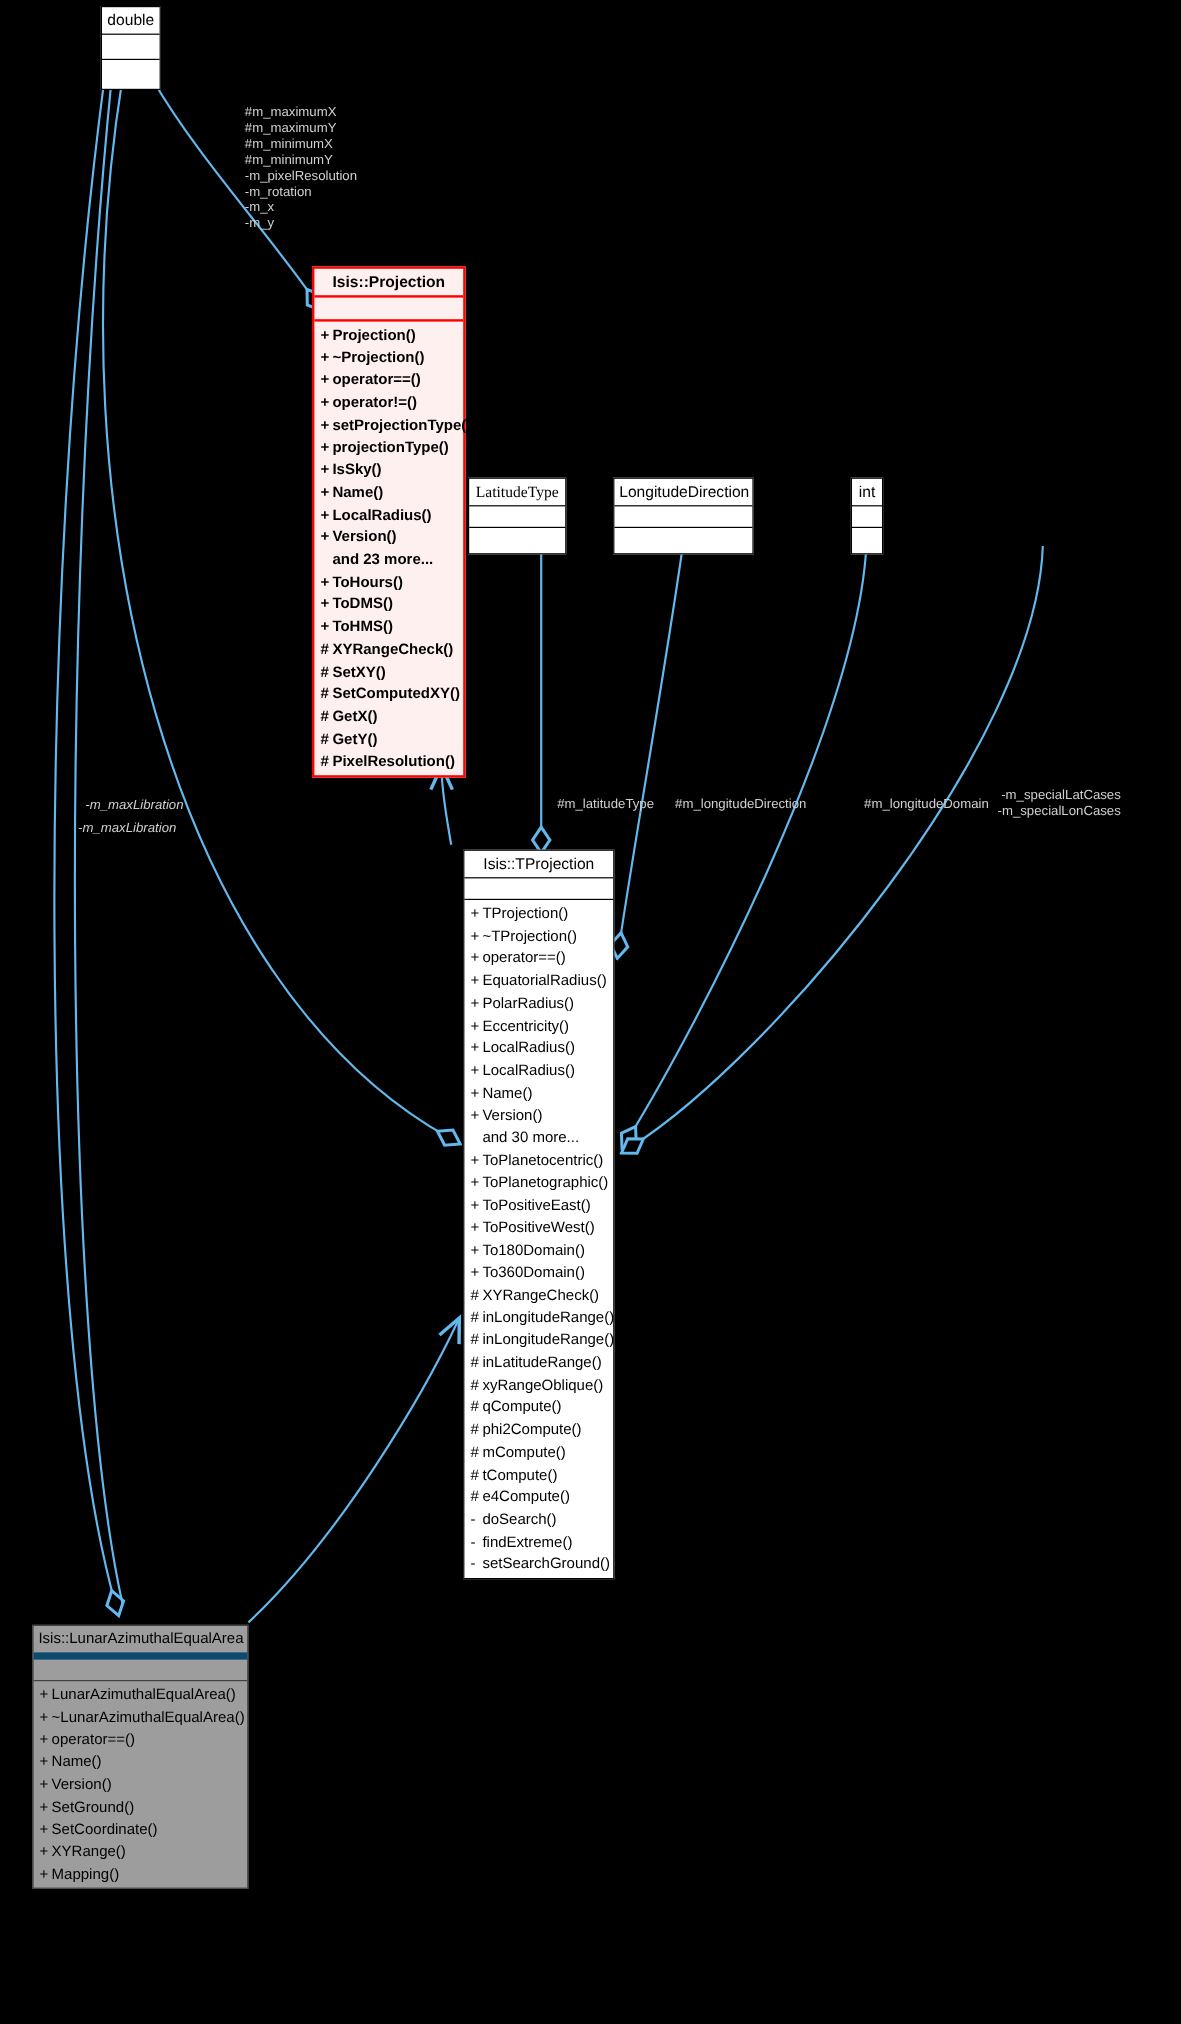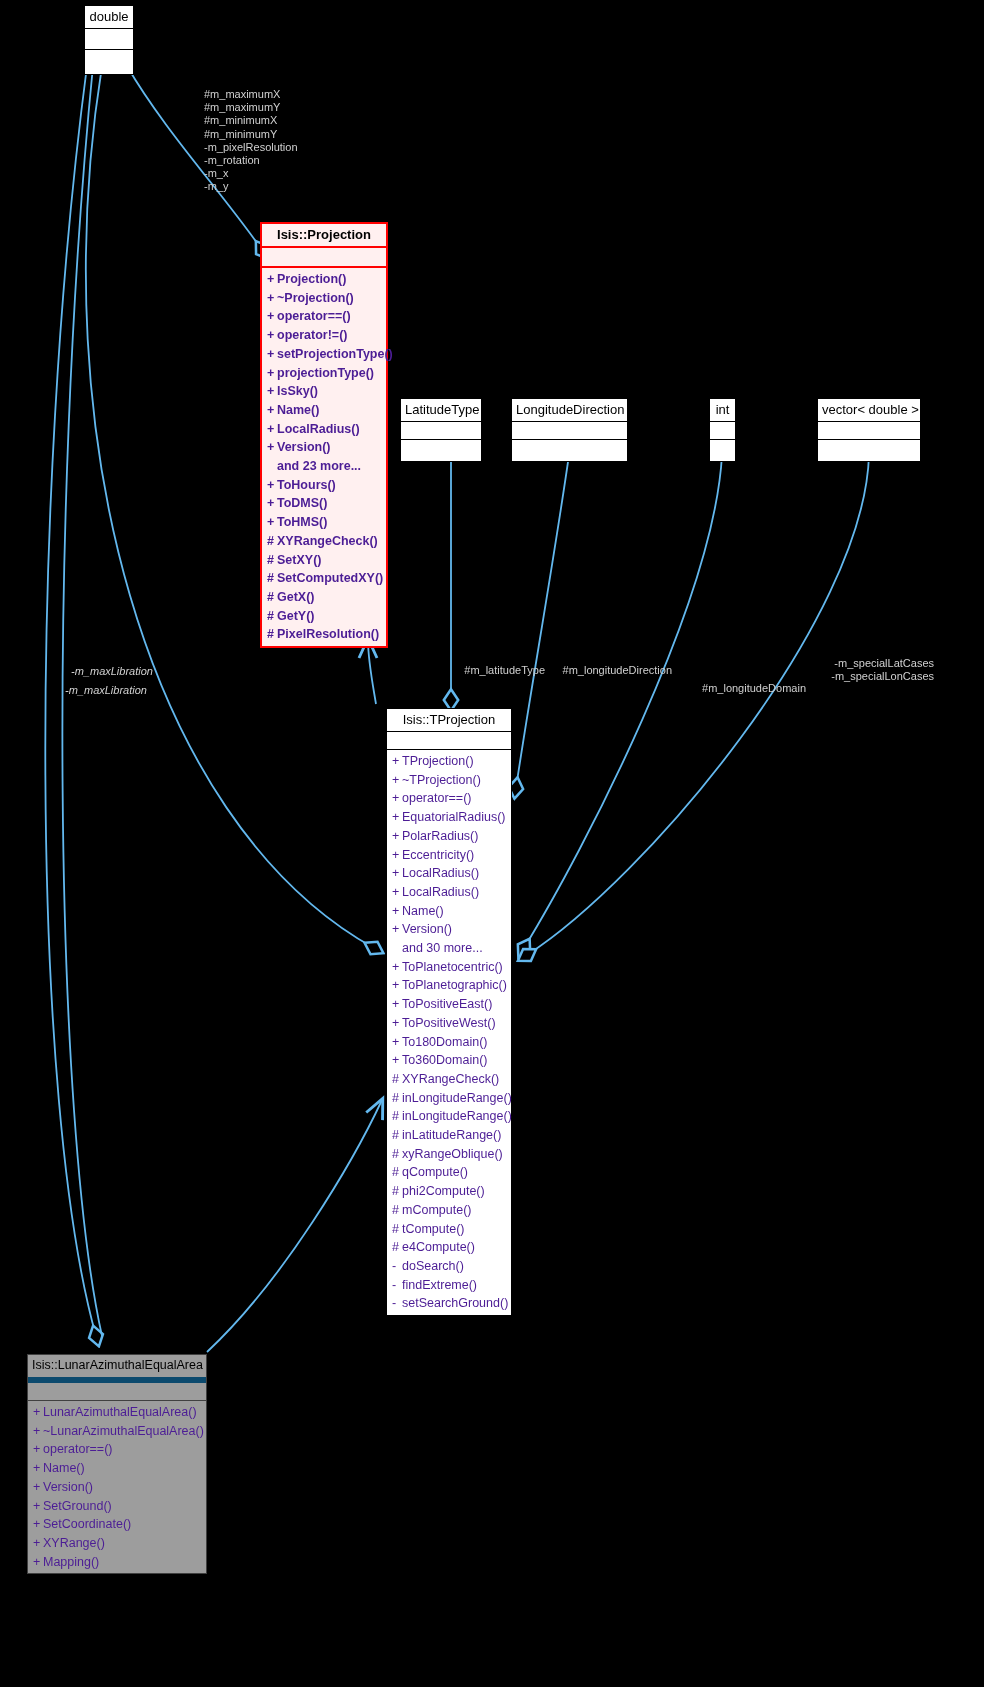--- a/index.html
+++ b/index.html
@@ -7,21 +7,21 @@
   #canvas{position:absolute;left:0;top:0;width:984px;height:1687px;margin-left:24px;}
   svg.edges{position:absolute;left:0;top:0;width:984px;height:1687px;pointer-events:none;}
 
   .node{position:absolute;box-sizing:border-box;border:1px solid #000;background:#fff;}
   .node .title{
     text-align:center;font-size:13px;color:#000;padding:3px 4px 4px 4px;
     border-bottom:1px solid #000;white-space:nowrap;line-height:15px;
   }
   .node .attrs{border-bottom:1px solid #000;min-height:15px;}
   .node .ops{padding:2px 0 2px 0;}
-  .node .row{font-size:12.5px;color:#4c1d95;line-height:18.7px;padding:0 5px;white-space:nowrap;}
+  .node .row{font-size:12.5px;color:#000000;line-height:18.7px;padding:0 5px;white-space:nowrap;}
   .node .row .sig{display:inline-block;width:10px;}
 
   
   .node.hl{border:2px solid #ff0000;background:#fff0f0;}
   .node.hl .title{border-bottom:2px solid #ff0000;}
   .node.hl .attrs{border-bottom:2px solid #ff0000;}
 
   
   .node.cur{background:#9d9d9d;border:1px solid #404040;}
   .node.cur .title{border-bottom:6px solid #0c4a6e;}
@@ -101,43 +101,38 @@
       <div class="row"><span class="sig">+</span><span>ToHMS()</span></div>
       <div class="row"><span class="sig">#</span><span>XYRangeCheck()</span></div>
       <div class="row"><span class="sig">#</span><span>SetXY()</span></div>
       <div class="row"><span class="sig">#</span><span>SetComputedXY()</span></div>
       <div class="row"><span class="sig">#</span><span>GetX()</span></div>
       <div class="row"><span class="sig">#</span><span>GetY()</span></div>
       <div class="row"><span class="sig">#</span><span>PixelResolution()</span></div>
     </div>
   </div>
 
-  <div class="node small" style="left:376px;top:398px;width:82px;">
+  <div class="node small" style="left:366px;top:398px;width:82px;font-family:Liberation Serif, serif;">
     <div class="title">LatitudeType</div>
     <div class="attrs" style="height:17px;"></div>
     <div class="ops" style="height:17px;"></div>
   </div>
 
   <div class="node small" style="left:487px;top:398px;width:117px;">
     <div class="title">LongitudeDirection</div>
     <div class="attrs" style="height:17px;"></div>
     <div class="ops" style="height:17px;"></div>
   </div>
 
   <div class="node small" style="left:685px;top:398px;width:27px;">
     <div class="title">int</div>
     <div class="attrs" style="height:17px;"></div>
     <div class="ops" style="height:17px;"></div>
   </div>
 
-  <div class="node small" style="left:793px;top:398px;width:104px;">
-    <div class="title">vector&lt; double &gt;</div>
-    <div class="attrs" style="height:17px;"></div>
-    <div class="ops" style="height:17px;"></div>
-  </div>
 
   <div class="node" style="left:362px;top:708px;width:126px;">
     <div class="title">Isis::TProjection</div>
     <div class="attrs" style="height:17px;"></div>
     <div class="ops">
       <div class="row"><span class="sig">+</span><span>TProjection()</span></div>
       <div class="row"><span class="sig">+</span><span>~TProjection()</span></div>
       <div class="row"><span class="sig">+</span><span>operator==()</span></div>
       <div class="row"><span class="sig">+</span><span>EquatorialRadius()</span></div>
       <div class="row"><span class="sig">+</span><span>PolarRadius()</span></div>
@@ -196,18 +191,18 @@
 
 
   <div class="edgelabel left" style="left:18px;top:665px;width:140px;">-m_maxLibration</div>
 
   <div class="edgelabel left" style="left:12px;top:684px;width:140px;">-m_maxLibration</div>
 
   <div class="edgelabel right" style="left:398px;top:664px;width:123px;">#m_latitudeType</div>
 
   <div class="edgelabel right" style="left:500px;top:664px;width:148px;">#m_longitudeDirection</div>
 
-  <div class="edgelabel right" style="left:640px;top:682px;width:142px;">#m_longitudeDomain</div>
+  <div class="edgelabel right" style="left:640px;top:664px;width:142px;padding-left:18px;">#m_longitudeDomain</div>
 
   <div class="edgelabel right" style="left:770px;top:657px;width:140px;white-space:pre-line;">-m_specialLatCases
 -m_specialLonCases</div>
 
 </div>
 
 </body></html>

